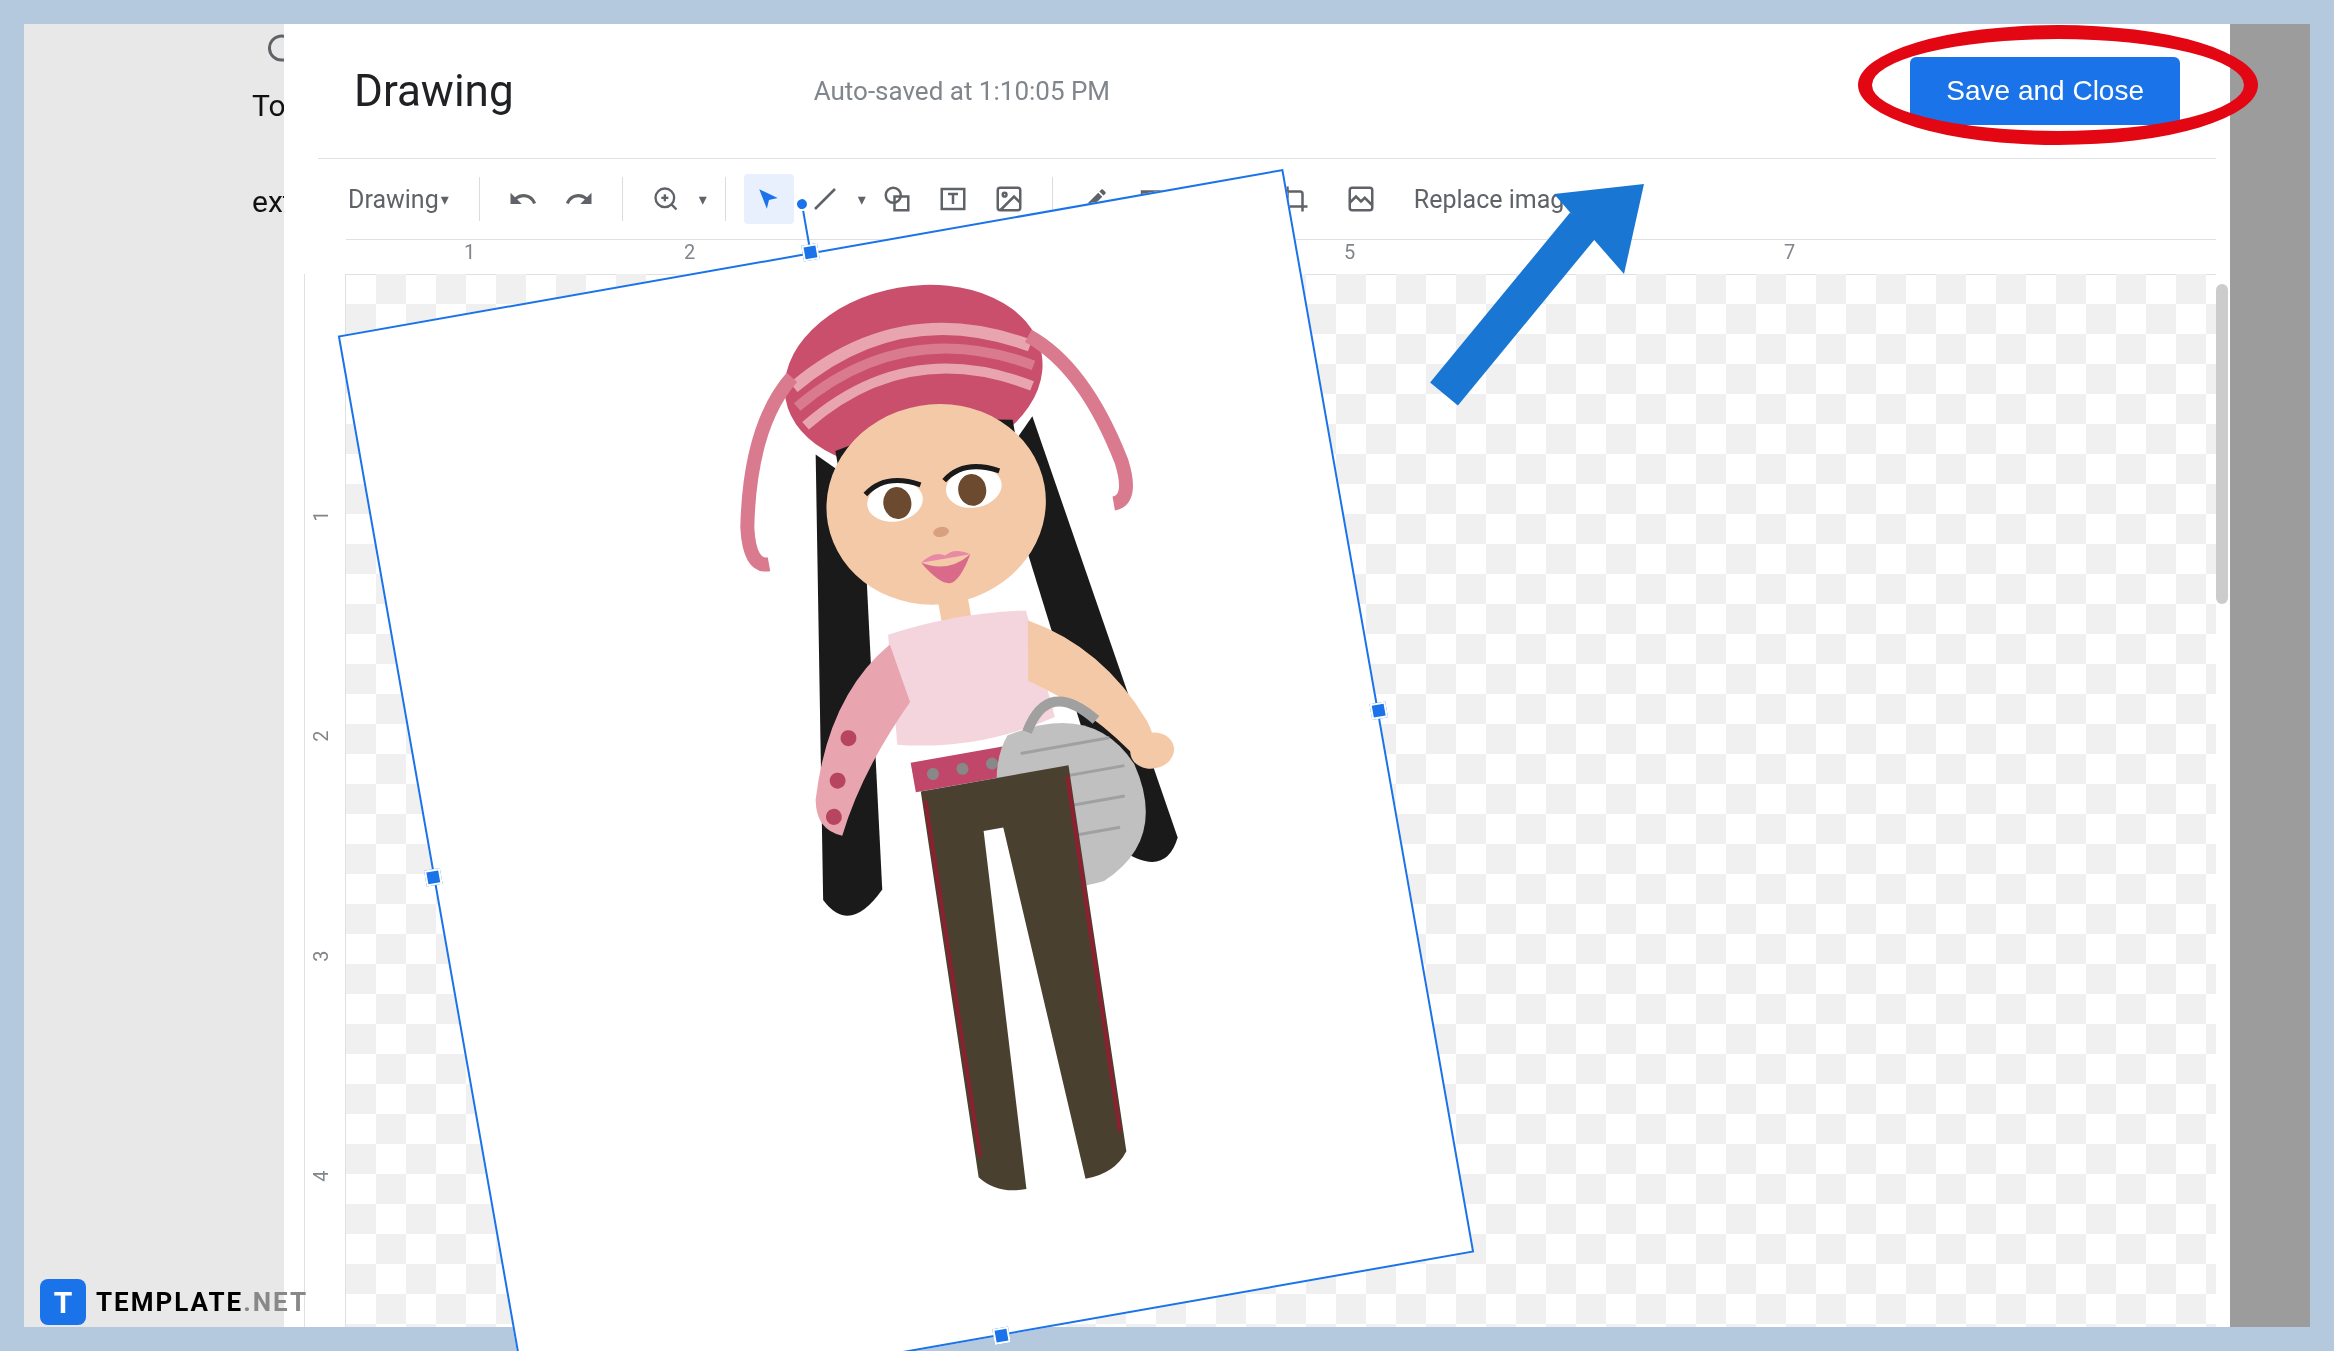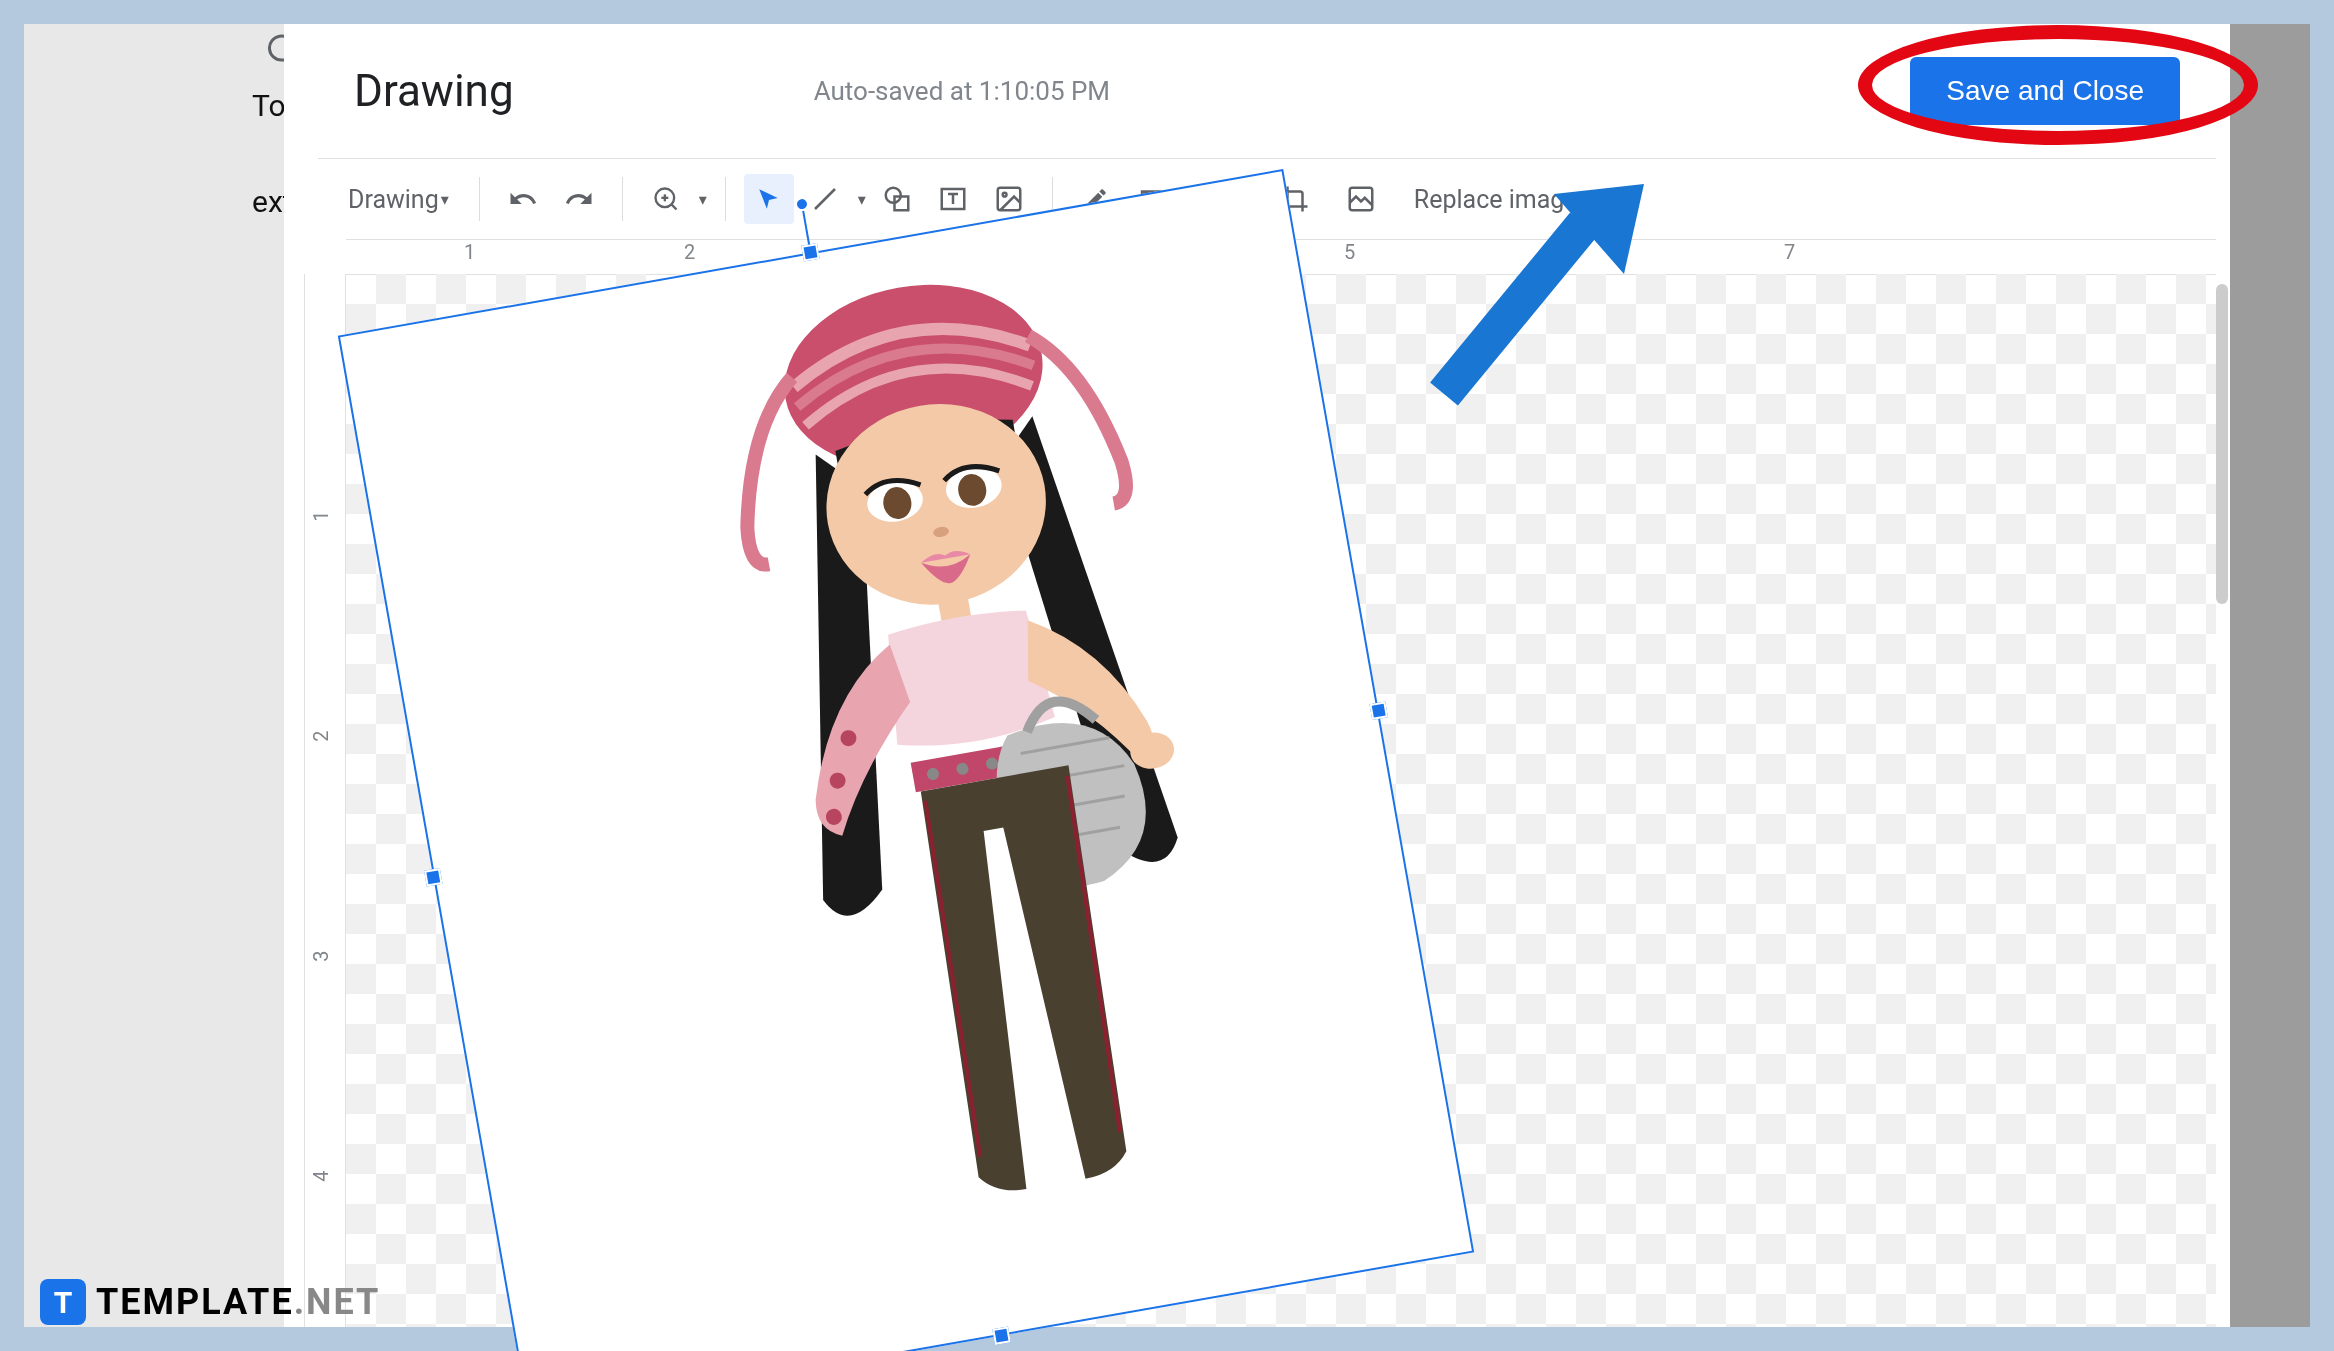--- a/index.html
+++ b/index.html
@@ -246,21 +246,21 @@
   background: #1a73e8;
   border-radius: 8px;
   display: flex;
   align-items: center;
   justify-content: center;
   color: #fff;
   font-weight: bold;
   font-size: 30px;
 }
 .watermark .wm-text {
-  font-size: 36px;
+  font-size: 26px;
   font-weight: bold;
   letter-spacing: 2px;
 }
 .watermark .wm-text .grey { color: #888; }
 .scrollbar-v {
   position: absolute;
   right: 2px;
   top: 260px;
   width: 12px;
   height: 320px;

